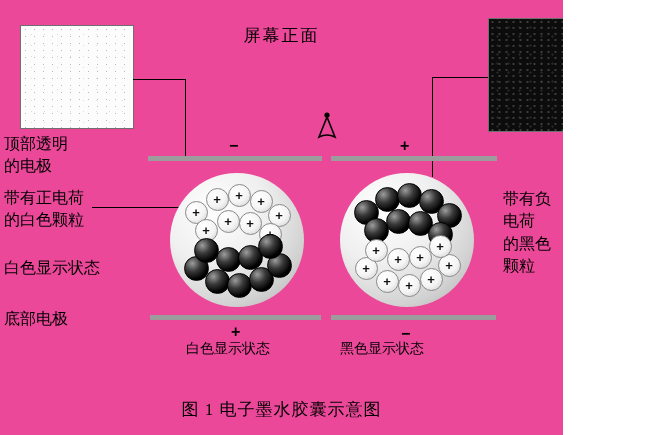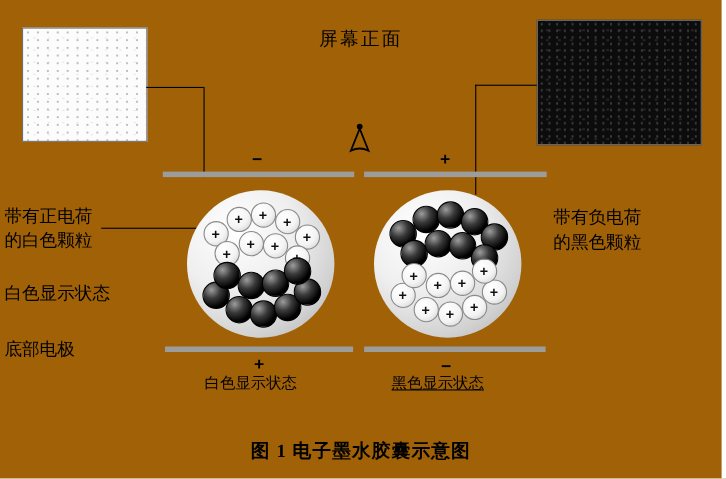--- a/index.html
+++ b/index.html
@@ -1,17 +1,17 @@
 <!DOCTYPE html>
 <html><head>
 <meta charset="utf-8">
 <style>
   html,body { margin:0; padding:0; background:#ffffff; }
   .stage {
-    position:relative; width:656px; height:435px; background:#a16207;
+    position:relative; width:563px; height:435px; background:#ec4899;
     font-family:"Liberation Serif","DejaVu Serif",serif; color:#000; overflow:hidden;
   }
   
   .inset { position:absolute; border:1px solid #6f6f6f; box-sizing:border-box; }
   .inset.white {
     left:20px; top:25px; width:114px; height:104px; background-color:#fcfcfc;
     background-image:
       radial-gradient(#b9b9b9 0.7px, transparent 1px),
       radial-gradient(#dcdcdc 0.7px, transparent 1px);
     background-size:9px 7px, 13px 11px; background-position:0 0, 4px 3px;
@@ -54,21 +54,21 @@
   }
   
   .sign {
     position:absolute; font-family:"Liberation Sans","DejaVu Sans",sans-serif;
     font-size:16px; font-weight:bold; line-height:1;
   }
   
   .side-label { position:absolute; font-size:16px; line-height:1.4; white-space:pre-line; }
   .screen-front { position:absolute; left:0; right:0; top:24px; text-align:center; font-size:17px; letter-spacing:2px; }
   .state-label { position:absolute; font-size:14px; }
-  .caption { position:absolute; left:0; right:0; top:398px; text-align:center; font-size:17px; font-weight:700; letter-spacing:1px; }
+  .caption { position:absolute; left:0; right:0; top:398px; text-align:center; font-size:17px; font-weight:400; letter-spacing:1px; }
   .eye-icon { position:absolute; left:315px; top:109px; }
 </style>
 </head>
 <body>
 
 <div class="stage">
 
   <div class="inset white"></div>
   <div class="inset black"></div>
 
@@ -131,26 +131,28 @@
       <div class="particle white" style="left: 35.5px; top: 96.5px;">+</div>
       <div class="particle white" style="left: 57.5px; top: 100.5px;">+</div>
       <div class="particle white" style="left: 79.5px; top: 94.5px;">+</div>
       <div class="particle white" style="left: 97.5px; top: 80.5px;">+</div>
       <div class="particle white" style="left: 24.5px; top: 65.5px;">+</div>
       <div class="particle white" style="left: 46.5px; top: 74.5px;">+</div>
       <div class="particle white" style="left: 68.5px; top: 72.5px;">+</div>
       <div class="particle white" style="left: 88.5px; top: 61.5px;">+</div>
     </div>
 
+  <div class="side-label" style="left:4px; top:133px;">顶部透明
+的电极</div>
   <div class="side-label" style="left:4px; top:187px;">带有正电荷
 的白色颗粒</div>
   <div class="side-label" style="left:4px; top:257px;">白色显示状态</div>
   <div class="side-label" style="left:4px; top:308px;">底部电极</div>
 
   <div class="side-label" style="left:503px; top:188px;">带有负电荷
 的黑色颗粒</div>
 
   <div class="state-label" style="left:186px; top:340px;">白色显示状态</div>
-  <div class="state-label" style="left:356px; top:340px;text-decoration:underline;">黑色显示状态</div>
+  <div class="state-label" style="left:340px; top:340px;">黑色显示状态</div>
 
   <div class="caption">图 1  电子墨水胶囊示意图</div>
 
 </div>
 
 </body></html>

